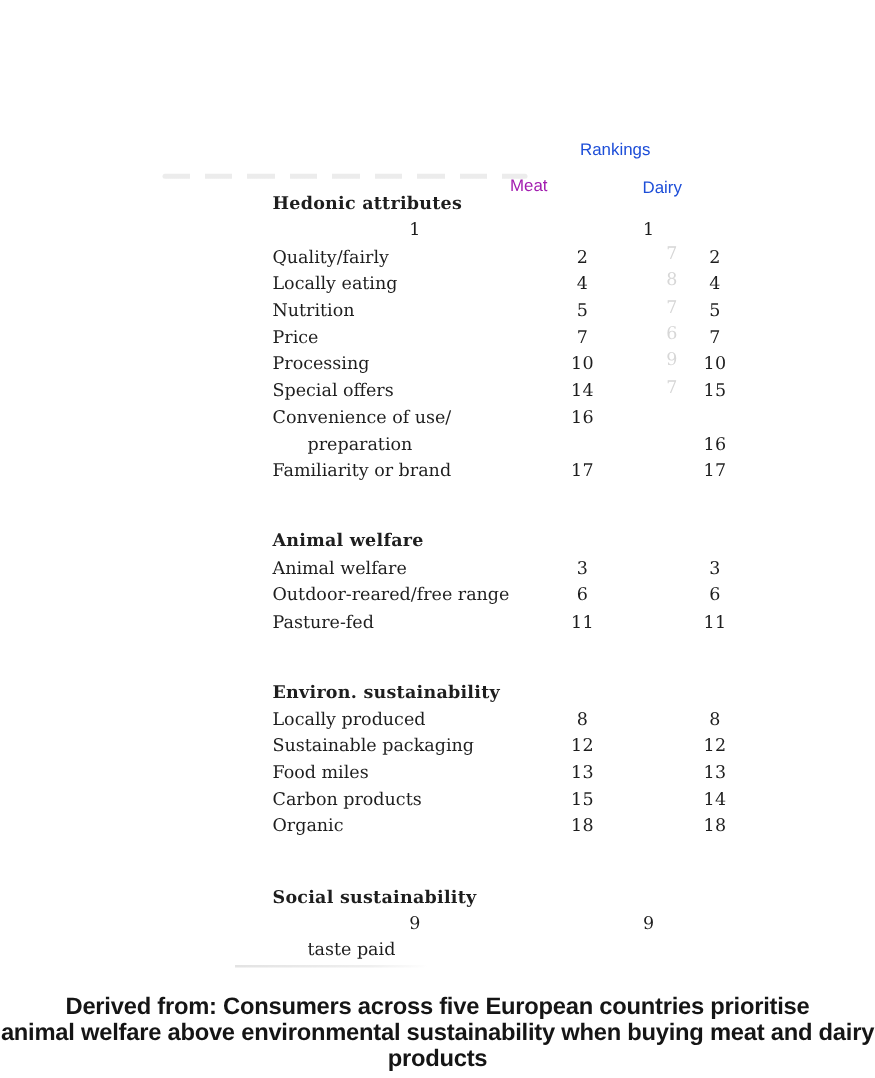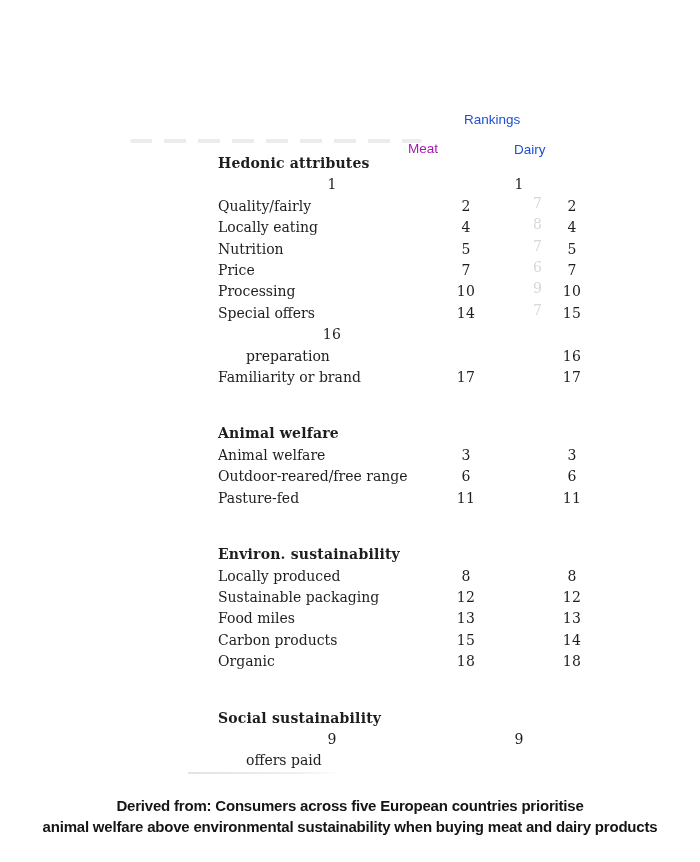--- a/index.html
+++ b/index.html
@@ -52,21 +52,21 @@
     width:155px;height:2px;
     background:linear-gradient(90deg,#e3e3e3,#efefef 70%,rgba(255,255,255,0));
   }
 
   
   .caption{
     position:absolute;left:0;top:795px;width:700px;
     text-align:center;
     font-family:"Liberation Sans","DejaVu Sans",sans-serif;
     font-weight:bold;
-    font-size:15px;
+    font-size:19px;
     letter-spacing:-0.2px;
     color:#151515;
     line-height:21px;
   }
 </style>
 </head>
 <body>
 
 <div class="page">
 
@@ -117,20 +117,21 @@
         <div class="cell ghost">9</div>
         <div class="cell num dairy">10</div>
       </div>
       <div class="row">
         <div class="cell label">Special offers</div>
         <div class="cell num meat">14</div>
         <div class="cell ghost">7</div>
         <div class="cell num dairy">15</div>
       </div>
       <div class="row">
+        <div class="cell label">Convenience of use/</div>
         <div class="cell num meat">16</div>
         <div class="cell ghost"></div>
         <div class="cell num dairy"></div>
       </div>
       <div class="row">
         <div class="cell label indent">preparation</div>
         <div class="cell num meat"></div>
         <div class="cell ghost"></div>
         <div class="cell num dairy">16</div>
       </div>
@@ -199,21 +200,21 @@
       <div class="section-spacer"></div>
       <div class="row section-title">
         <div class="cell label">Social sustainability</div>
       </div>
       <div class="row">
         <div class="cell num meat">9</div>
         <div class="cell ghost"></div>
         <div class="cell num dairy">9</div>
       </div>
       <div class="row">
-        <div class="cell label indent underlined">offers paid</div>
+        <div class="cell label indent underlined">taste paid</div>
         <div class="cell num meat"></div>
         <div class="cell ghost"></div>
         <div class="cell num dairy"></div>
       </div>
     </div>
 
   <div class="caption">
     <div>Derived from: Consumers across five European countries prioritise</div>
     <div>animal welfare above environmental sustainability when buying meat and dairy products</div>
   </div>

